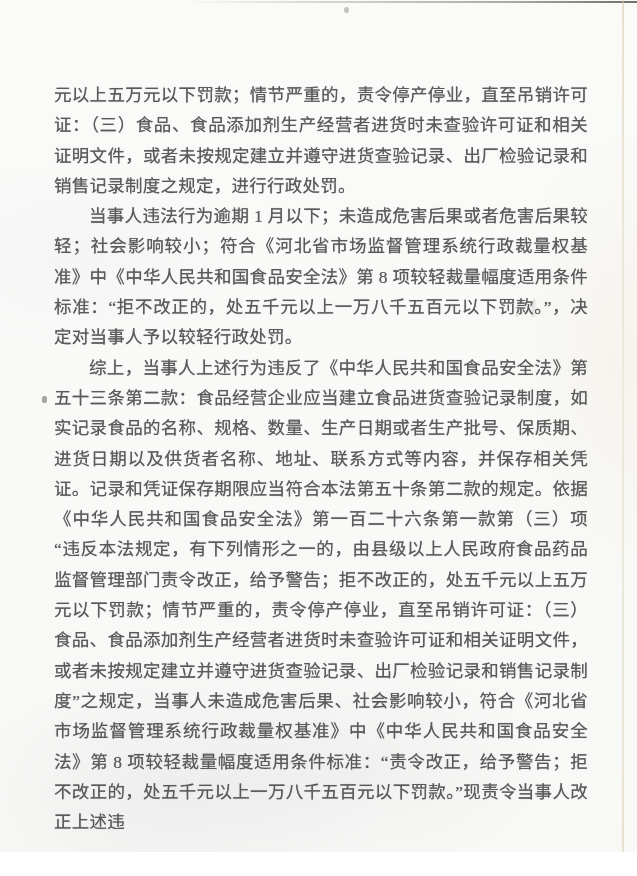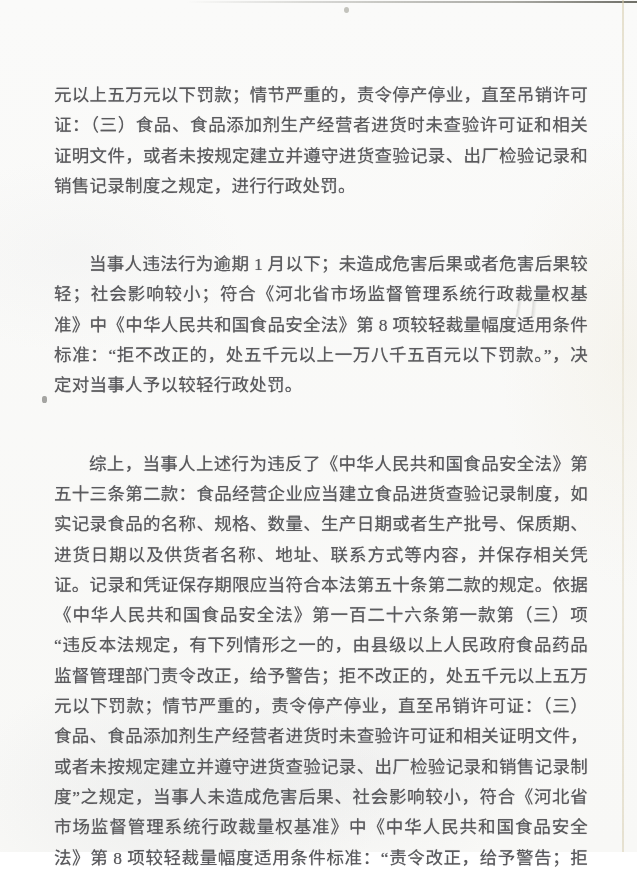--- a/index.html
+++ b/index.html
@@ -93,21 +93,20 @@
     color: #5a5a5d;
     text-align: justify;
     text-shadow: 0 0 0.7px rgba(90,90,93,0.75);
   }
   .text-block p {
     margin: 0;
     padding: 0;
   }
   .text-block p.indent {
     text-indent: 2em;
-    margin-top: 48px;
   }
 </style>
 </head>
 <body>
 
 <div class="page">
 
   <div class="scan-edge-top"></div>
   <div class="scan-line-right"></div>
   <div class="smudge speck-top"></div>

